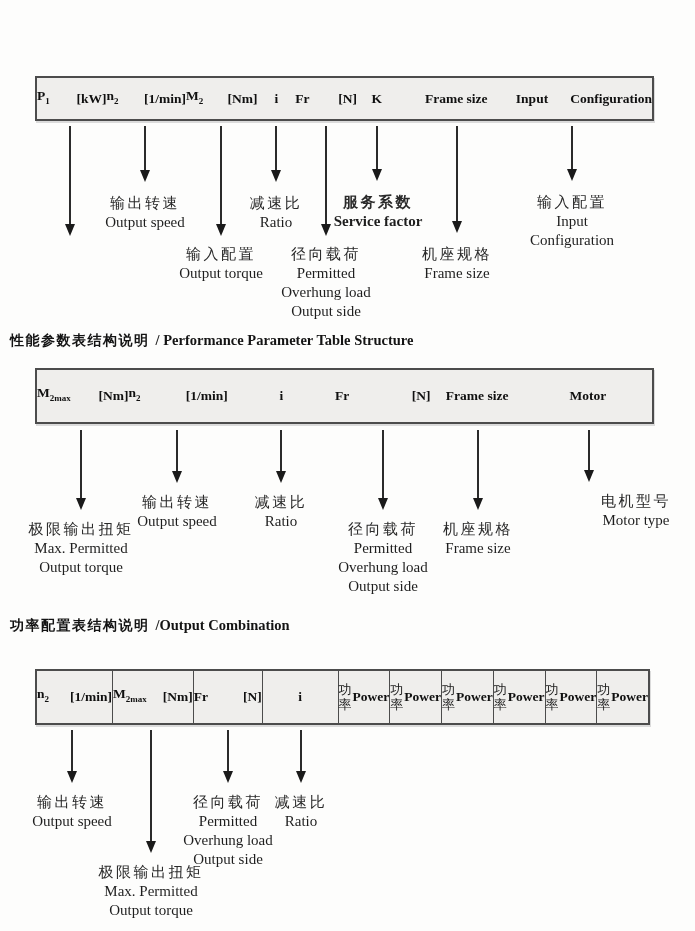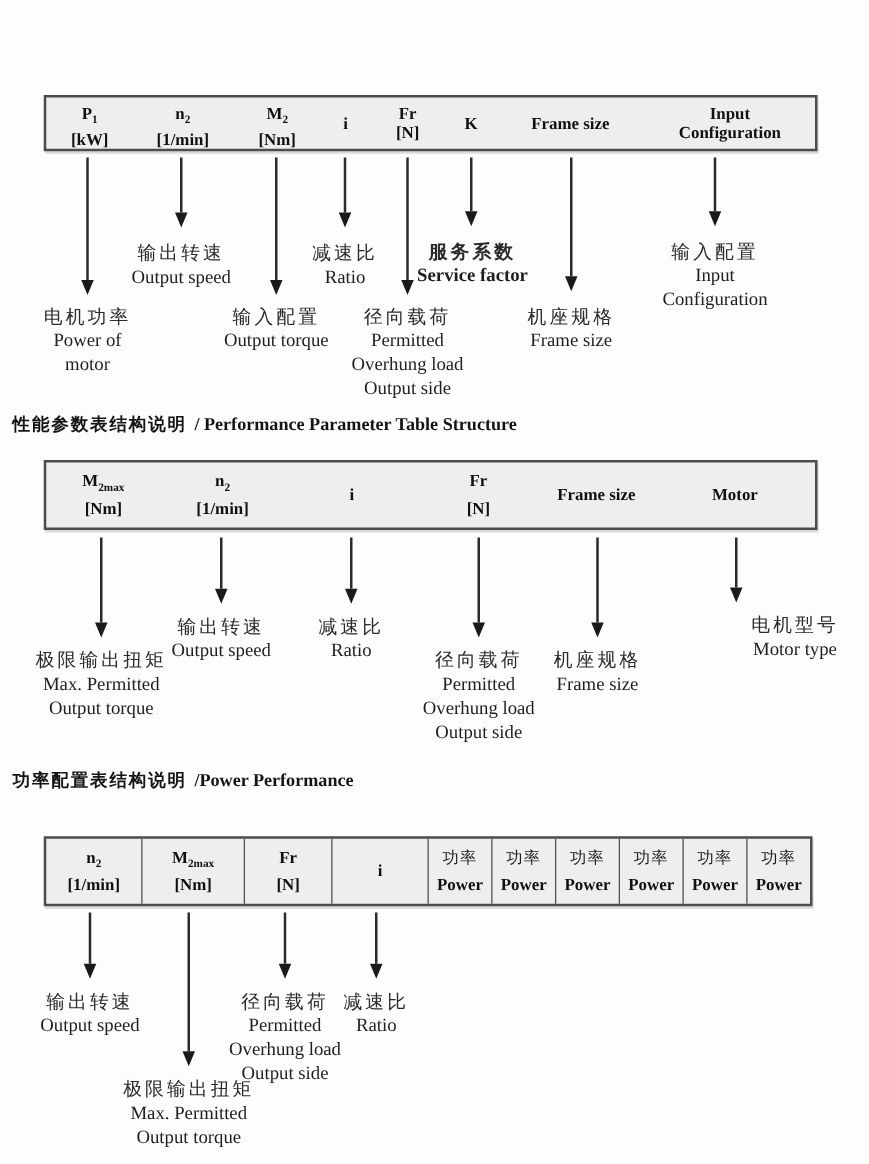--- a/index.html
+++ b/index.html
@@ -11,21 +11,21 @@
   .doc-title .t-zh{font-family:"Liberation Sans",sans-serif;font-weight:700;font-size:16px;letter-spacing:1px;color:#141414;}
   .doc-title .t-en{font-family:"Liberation Serif",serif;font-size:16px;color:#1a1a1a;margin-left:4px;}
   .sec-h{position:absolute;left:10px;white-space:nowrap;}
   .sec-h .h-zh{font-family:"Liberation Sans",sans-serif;font-weight:700;font-size:14px;letter-spacing:1.5px;color:#141414;}
   .sec-h .h-en{font-family:"Liberation Serif",serif;font-weight:700;font-size:14.5px;color:#141414;margin-left:2px;}
 
   
   .tbl{position:absolute;background:#efeeec;border:2px solid #4c4c4c;box-sizing:border-box;
        display:flex;flex-direction:row;align-items:stretch;
        box-shadow:1px 2px 0 rgba(120,120,120,.25);}
-  .cell{display:flex;flex-direction:column;align-items:center;box-sizing:border-box;
+  .cell{display:flex;flex-direction:row;align-items:center;box-sizing:border-box;
         justify-content:space-between;padding:5px 0 6px 0;}
   .cell.one{justify-content:center;}
   .cl1,.cl2{font-family:"Liberation Serif",serif;font-weight:700;font-size:13.5px;line-height:15px;color:#101010;white-space:nowrap;}
   .cl1 sub{font-size:9px;font-weight:700;}
   .tbl3 .cell{border-right:1.5px solid #4c4c4c;}
   .tbl3 .cell:last-child{border-right:none;}
   .pw-zh{font-family:"Liberation Sans",sans-serif;font-size:13px;letter-spacing:1px;color:#1b1b1b;line-height:15px;}
   .pw-en{font-family:"Liberation Serif",serif;font-weight:700;font-size:13.5px;color:#101010;line-height:15px;}
 
   
@@ -104,25 +104,20 @@
     </div>
   <div class="arrow" style="left:457px;top:126px;height:107px;">
       <i class="stem"></i>
       <i class="head"></i>
     </div>
   <div class="arrow" style="left:572px;top:126px;height:55px;">
       <i class="stem"></i>
       <i class="head"></i>
     </div>
 
-  <div class="lbl" style="left:70px;top:243px;">
-    <div class="lz">电机功率</div>
-    <div class="le">Power of</div>
-    <div class="le">motor</div>
-  </div>
   <div class="lbl" style="left:145px;top:192px;">
     <div class="lz">输出转速</div>
     <div class="le">Output speed</div>
   </div>
   <div class="lbl" style="left:221px;top:243px;">
     <div class="lz">输入配置</div>
     <div class="le">Output torque</div>
   </div>
   <div class="lbl" style="left:276px;top:192px;">
     <div class="lz">减速比</div>
@@ -225,21 +220,21 @@
     <div class="lz">机座规格</div>
     <div class="le">Frame size</div>
   </div>
   <div class="lbl" style="left:589px;top:490px;margin-left:47px;">
     <div class="lz">电机型号</div>
     <div class="le">Motor type</div>
   </div>
 
   <div class="sec-h" style="top:616px;">
     <span class="h-zh">功率配置表结构说明</span>
-    <span class="h-en">/Power Performance</span>
+    <span class="h-en">/Output Combination</span>
   </div>
 
   <div class="tbl tbl3" style="left:35px;top:669px;width:615px;height:56px;">
     <div class="cell" style="width:77px;padding:7px 0 8px 0;">
       <div class="cl1"><span>n</span><sub>2</sub></div>
       <div class="cl2">[1/min]</div>
     </div>
     <div class="cell" style="width:82px;padding:7px 0 8px 0;">
       <div class="cl1"><span>M</span><sub>2max</sub></div>
       <div class="cl2">[Nm]</div>

